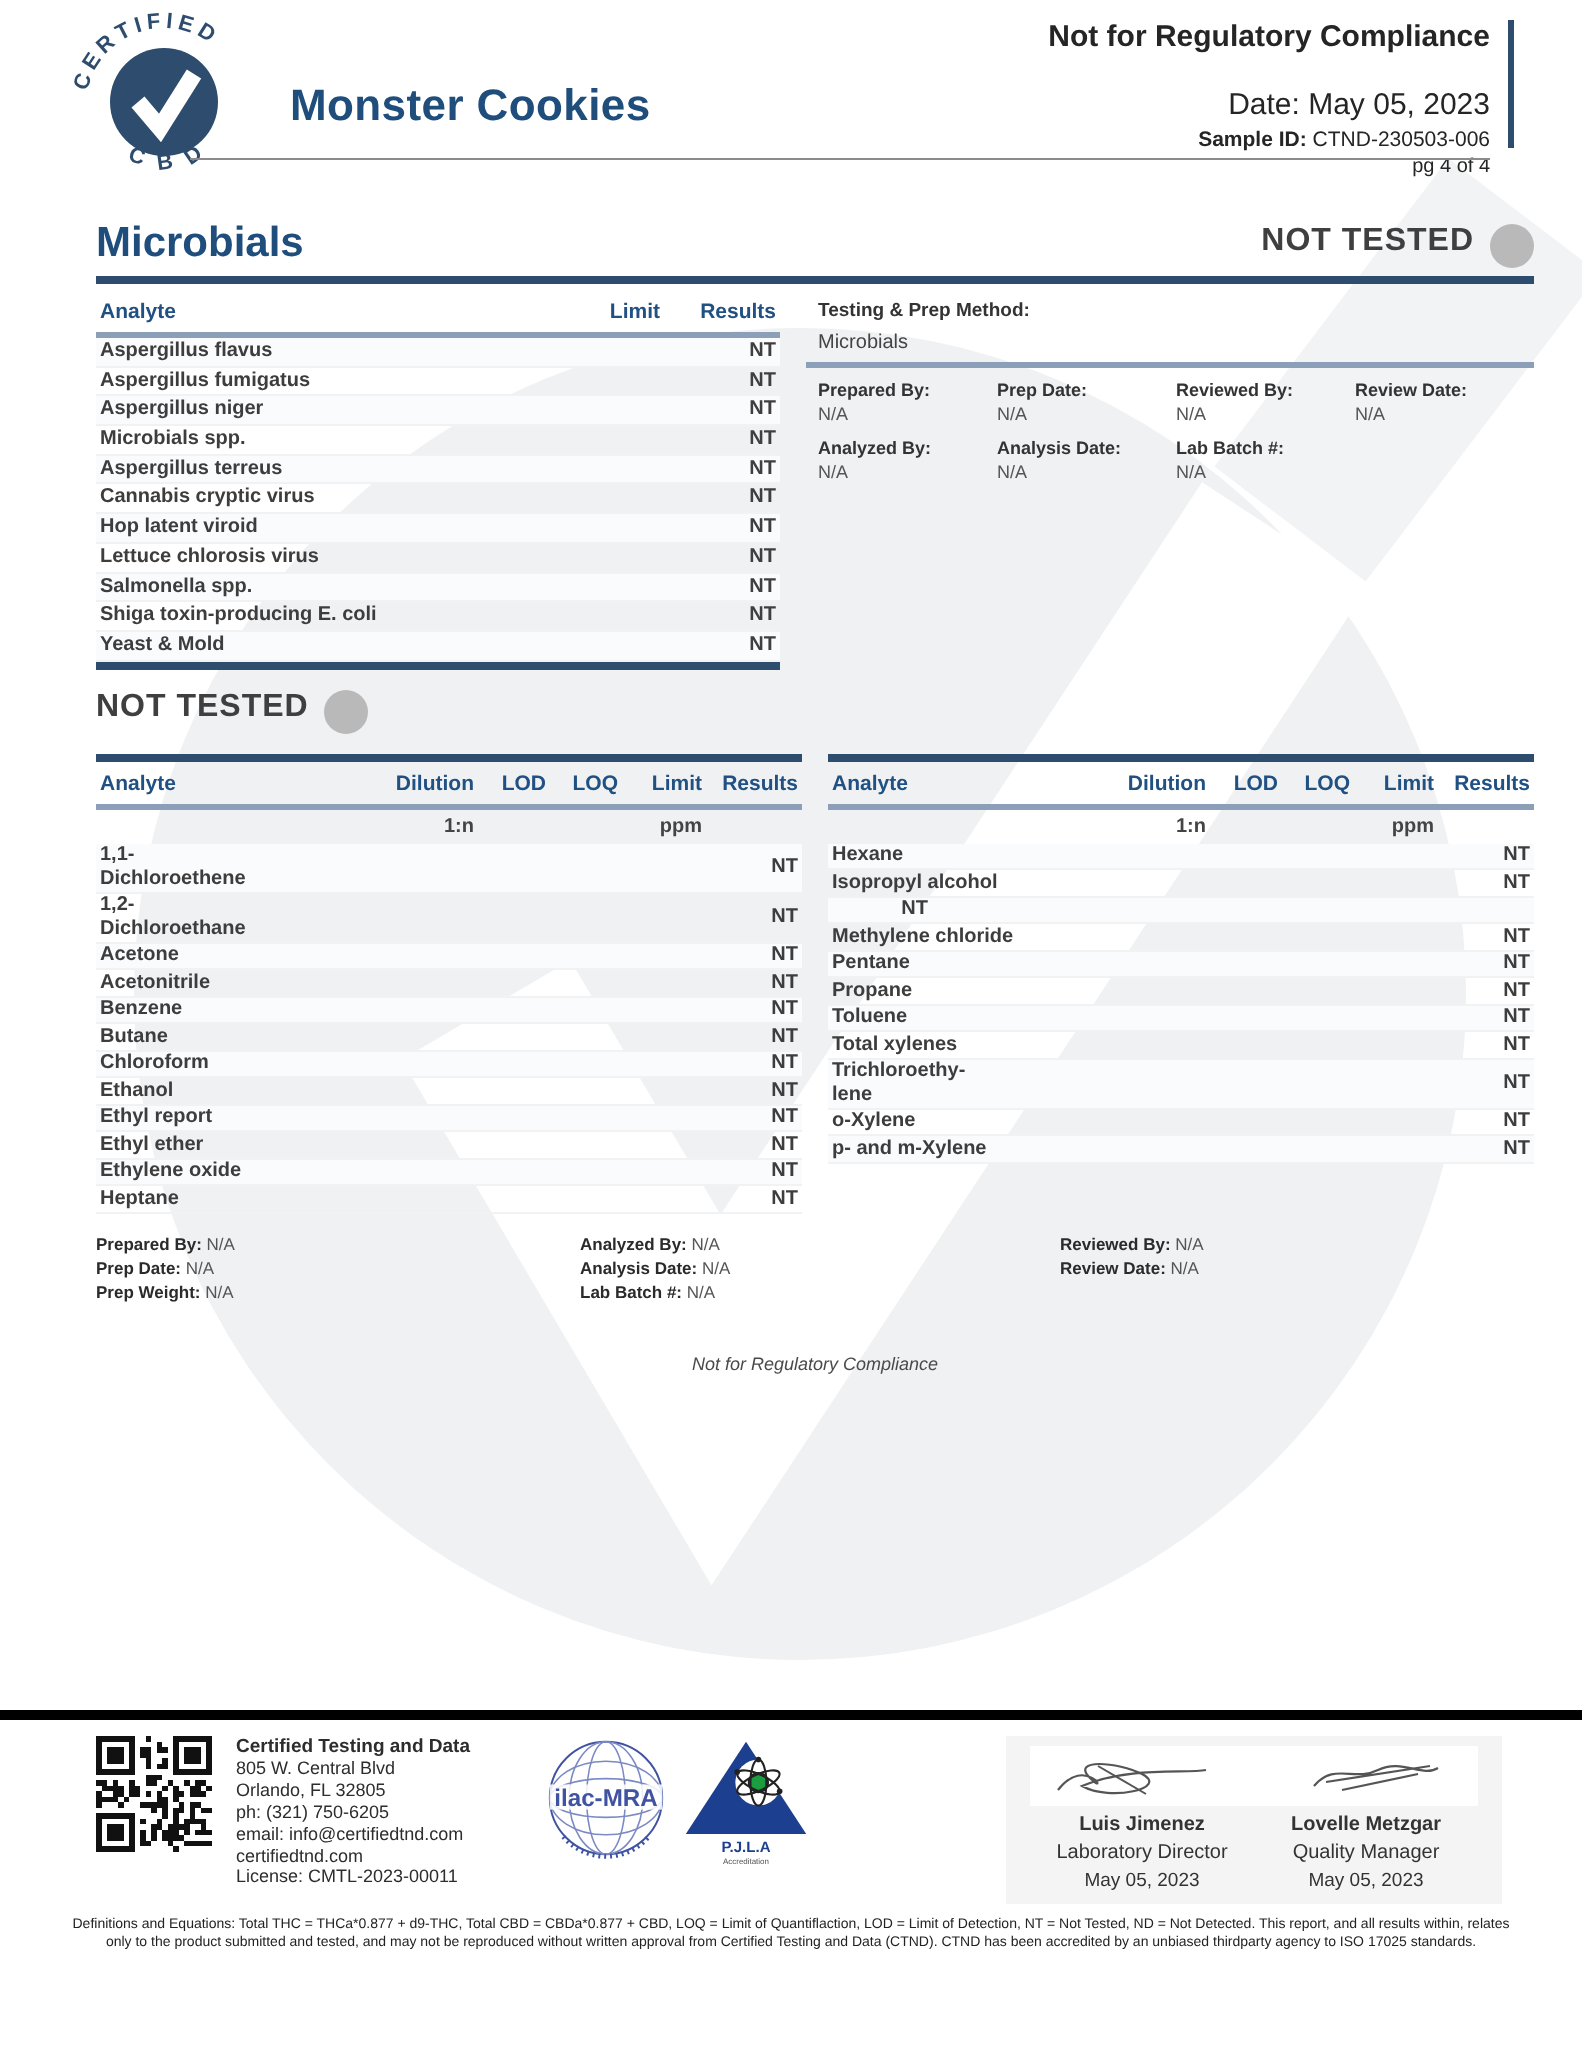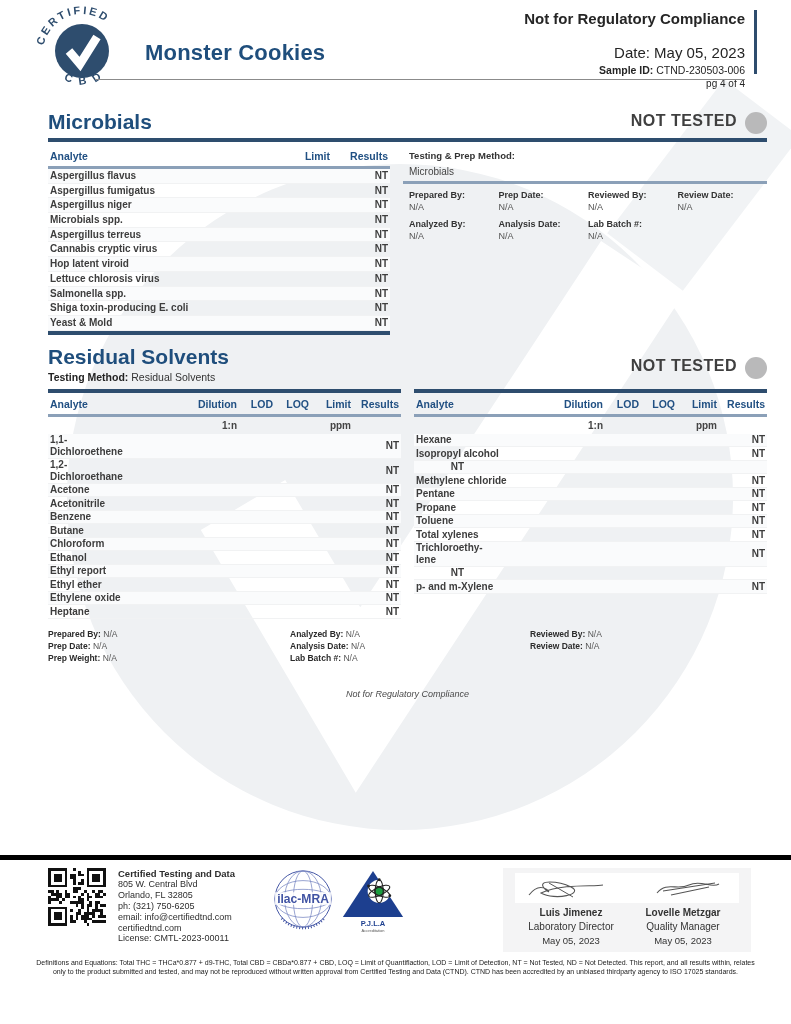--- a/index.html
+++ b/index.html
@@ -261,24 +261,20 @@
                   <div class="pf-label">Lab Batch #:</div>
                   <div class="pf-value">N/A</div>
                 </div>
               </div>
           </div>
         </div>
       </div>
 
       <div class="rs-section">
         <div class="section-head">
-          <div>
-            <h2 class="sec-title">Residual Solvents</h2>
-            <div class="rs-subtitle"><b>Testing Method:</b> <span>Residual Solvents</span></div>
-          </div>
           <div class="status-badge" style="margin-bottom:4px;">
             <span class="status-text">NOT TESTED</span>
             <span class="status-dot"></span>
           </div>
         </div>
 
         <div class="rs-tables">
 
           <div class="rs-table">
             <div class="bar-navy"></div>
@@ -425,20 +421,21 @@
                   <span class="c-res result">NT</span>
                 </div>
 
                 <div class="rs-row">
                   <span class="c-name pre">Trichloroethy-
 lene</span>
                   <span class="c-res result">NT</span>
                 </div>
 
                 <div class="rs-row">
+                  <span class="c-name pre">o-Xylene</span>
                   <span class="c-res result">NT</span>
                 </div>
 
                 <div class="rs-row">
                   <span class="c-name pre">p- and m-Xylene</span>
                   <span class="c-res result">NT</span>
                 </div>
               </div>
           </div>
         </div>

